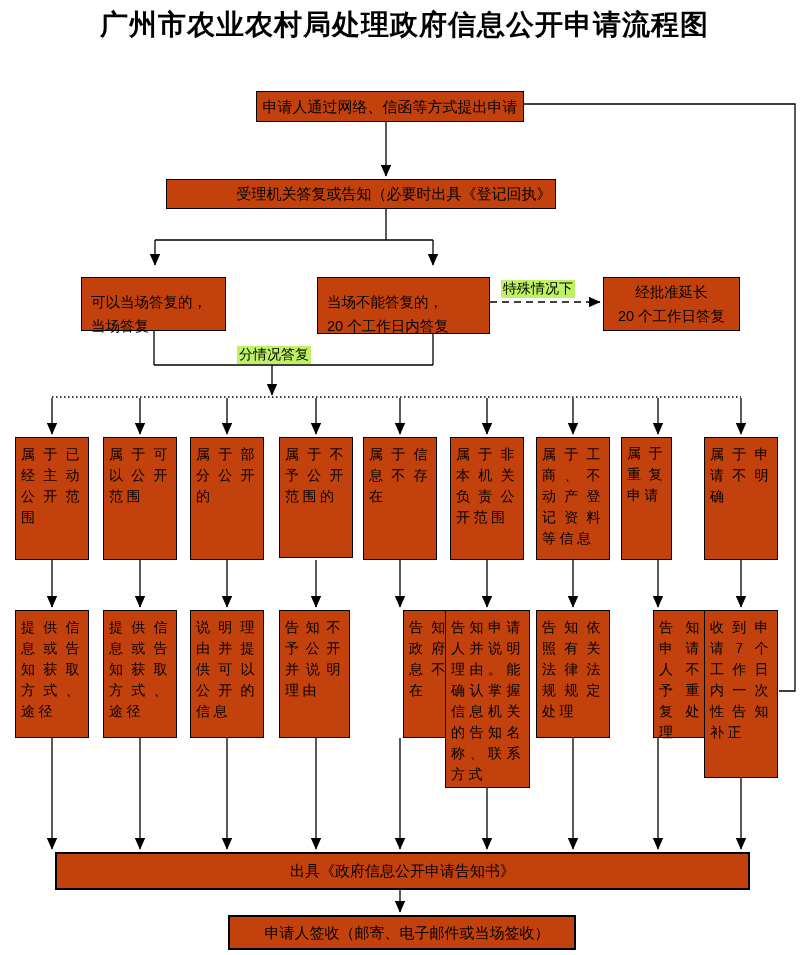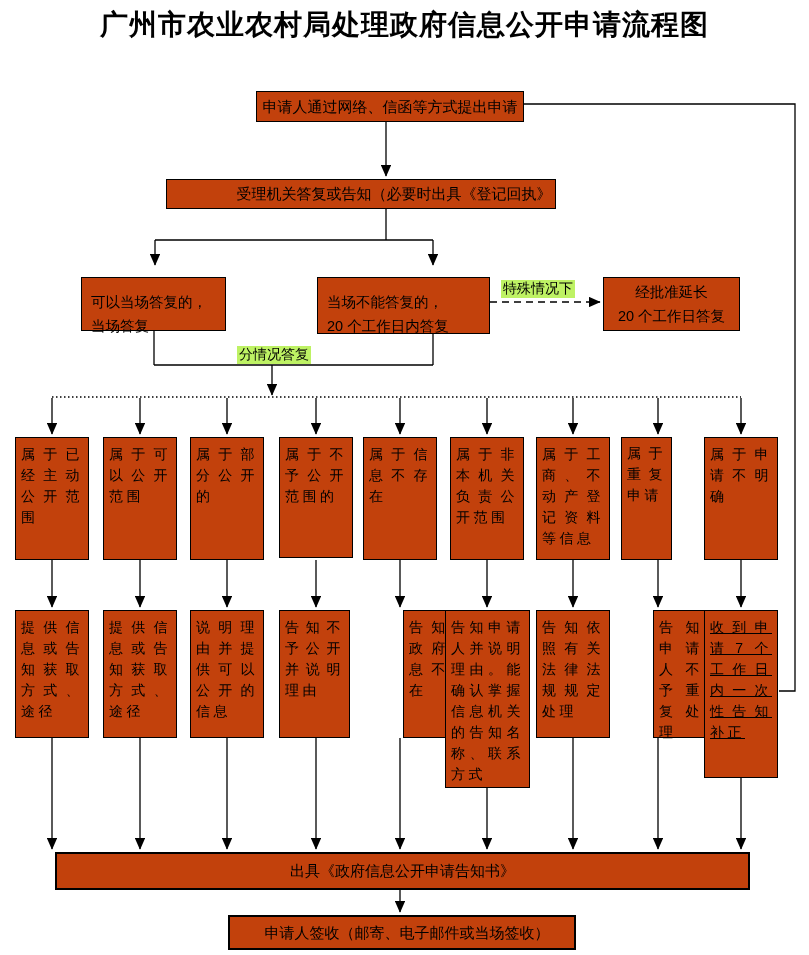--- a/index.html
+++ b/index.html
@@ -122,19 +122,19 @@
   <div class="node vbox" style="left:704px;top:437px;width:74px;height:123px;">属于申请不明确</div>
 
   <div class="node vbox" style="left:15px;top:610px;width:74px;height:128px;">提供信息或告知获取方式、途径</div>
   <div class="node vbox" style="left:103px;top:610px;width:74px;height:128px;">提供信息或告知获取方式、途径</div>
   <div class="node vbox" style="left:190px;top:610px;width:74px;height:128px;">说明理由并提供可以公开的信息</div>
   <div class="node vbox" style="left:279px;top:610px;width:71px;height:128px;">告知不予公开并说明理由</div>
   <div class="node vbox" style="left:363px;top:610px;width:74px;height:128px;margin-left:40px;">告知该政府信息不存在</div>
   <div class="node vbox" style="left:445px;top:610px;width:85px;height:178px;">告知申请人并说明理由。能确认掌握信息机关的告知名称、联系方式</div>
   <div class="node vbox" style="left:536px;top:610px;width:74px;height:128px;">告知依照有关法律法规规定处理</div>
   <div class="node vbox" style="left:647px;top:610px;width:56px;height:128px;margin-left:6px;">告知申请人不予重复处理</div>
-  <div class="node vbox" style="left:704px;top:610px;width:74px;height:168px;text-decoration:underline;">收到申请7个工作日内一次性告知补正</div>
+  <div class="node vbox" style="left:704px;top:610px;width:74px;height:168px;">收到申请7个工作日内一次性告知补正</div>
 
   <div class="node hbox wide" style="left:55px;top:852px;width:695px;height:38px;">出具《政府信息公开申请告知书》</div>
 
   <div class="node hbox wide" style="left:228px;top:915px;width:348px;height:35px;padding-left:10px;">申请人签收（邮寄、电子邮件或当场签收）</div>
 
 </div>
 
 </body></html>

